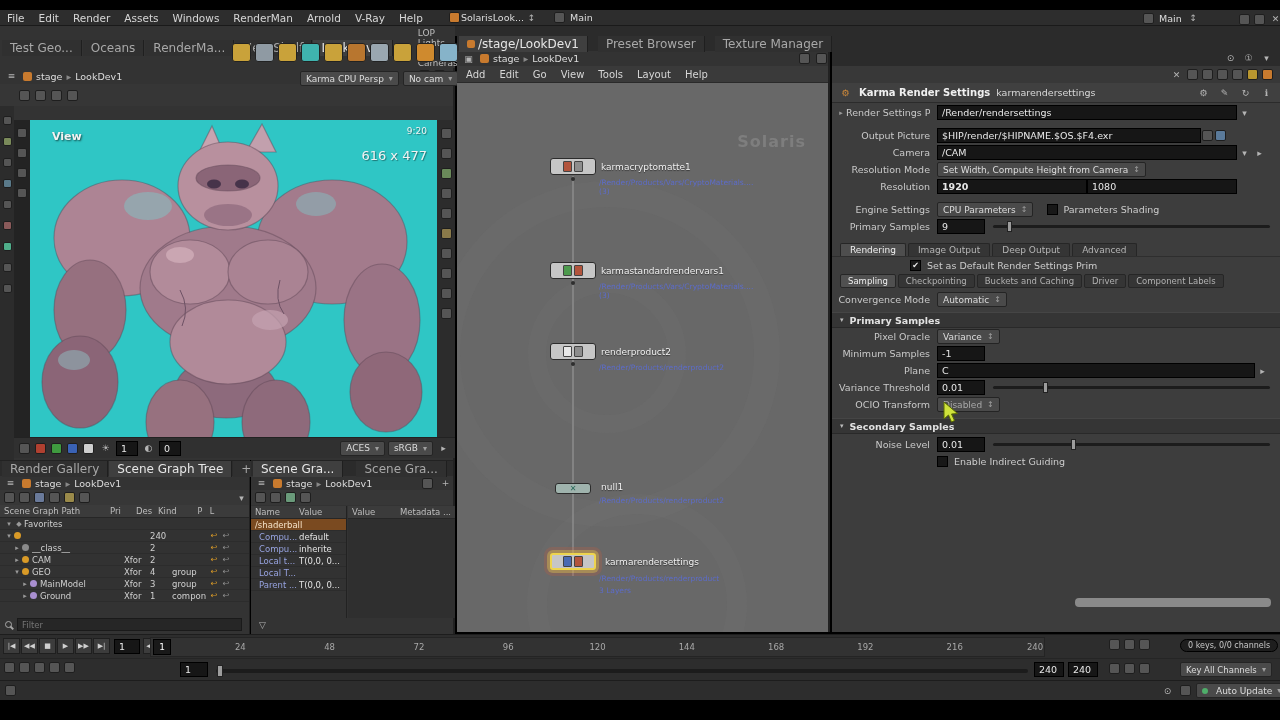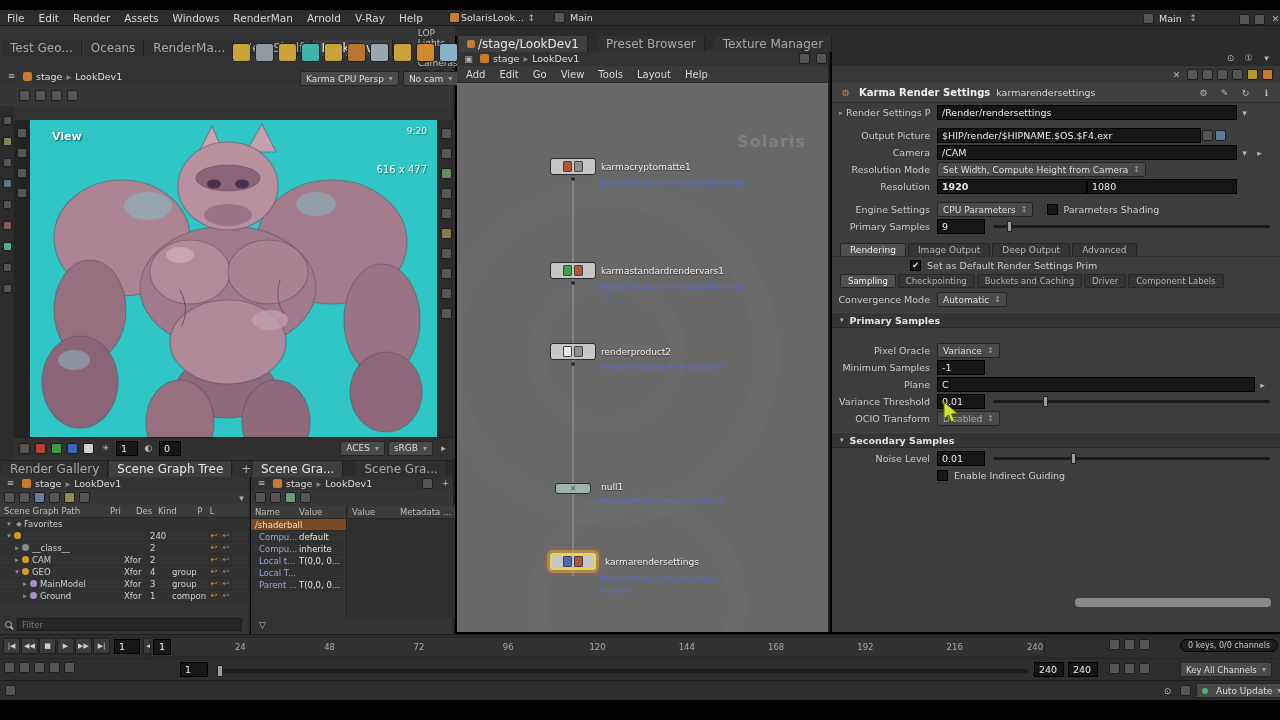--- a/index.html
+++ b/index.html
@@ -190,21 +190,21 @@
         <ellipse cx="118" cy="86" rx="24" ry="14" fill="#92aab2" opacity=".85"></ellipse>
         <ellipse cx="286" cy="84" rx="20" ry="12" fill="#8fa6ae" opacity=".8"></ellipse>
         <ellipse cx="44" cy="240" rx="16" ry="10" fill="#8fa6ae" opacity=".7"></ellipse>
         <ellipse cx="150" cy="135" rx="14" ry="8" fill="#cfadb8" opacity=".8"></ellipse>
         <ellipse cx="240" cy="200" rx="18" ry="10" fill="#c4a2b0" opacity=".7"></ellipse>
         <path d="M150 170 q10 18 2 36" stroke="#6d5164" fill="none"></path>
         <path d="M250 160 q-6 20 4 34" stroke="#6d5164" fill="none"></path>
       </svg>
       <span class="abs" style="left:22px;top:10px;color:#f2f2f2;font-size:11px;font-weight:bold;text-shadow:1px 1px 2px rgba(0,0,0,.6)">View</span>
       <span class="abs" style="right:10px;top:6px;color:#f2f2f2;font-size:9px;text-align:right;text-shadow:1px 1px 1px rgba(0,0,0,.4)">9:20</span>
-      <span class="abs" style="right:10px;top:44px;color:#f2f2f2;font-size:10px;text-align:left;text-shadow:1px 1px 1px rgba(0,0,0,.4)">616 x 477</span>
+      <span class="abs" style="right:10px;top:28px;color:#f2f2f2;font-size:13px;text-align:left;text-shadow:1px 1px 1px rgba(0,0,0,.4)">616 x 477</span>
     </div>
 
     <div class="abs" style="left:437px;top:52px;width:18px;height:317px;background:#2c2c2c">
       <div style="display:flex;flex-direction:column;align-items:center;gap:9px;padding-top:8px">
         <span class="sq"></span>
         <span class="sq"></span>
         <span class="sq" style="background:#6a8a5a"></span>
         <span class="sq"></span>
         <span class="sq"></span>
         <span class="sq" style="background:#8a7a4a"></span>
@@ -588,21 +588,21 @@
         <span class="plabel">Convergence Mode</span>
         <span class="dd">
           <span>Automatic</span>
           <span class="ar">↕</span>
         </span>
       </div>
       <div class="sect" style="margin-top:4px">
         <span style="font-size:7px;color:#bbb">▾</span>
         <span>Primary Samples</span>
       </div>
-      <div class="prow" style="margin-top:14px">
+      <div class="prow" style="margin-top:0">
         <span class="plabel">Pixel Oracle</span>
         <span class="dd">
           <span>Variance</span>
           <span class="ar">↕</span>
         </span>
       </div>
       <div class="prow">
         <span class="plabel">Minimum Samples</span>
         <span class="fld" style="width:48px">-1</span>
       </div>

